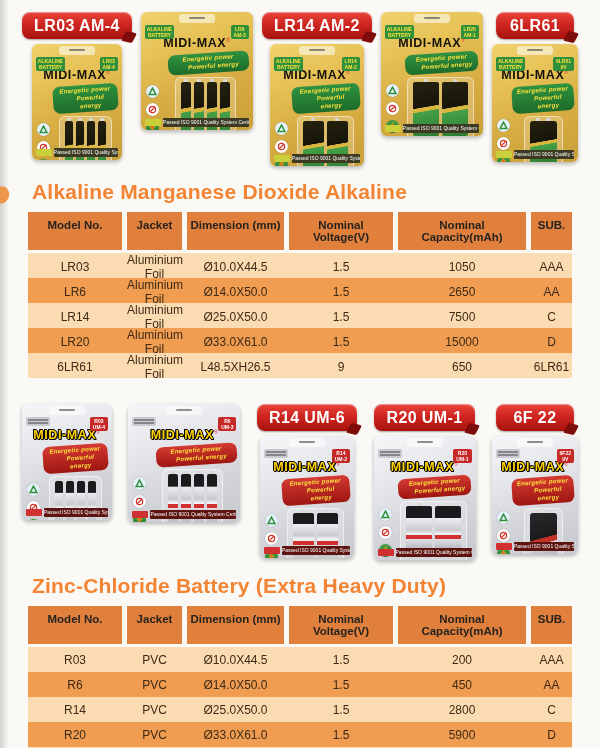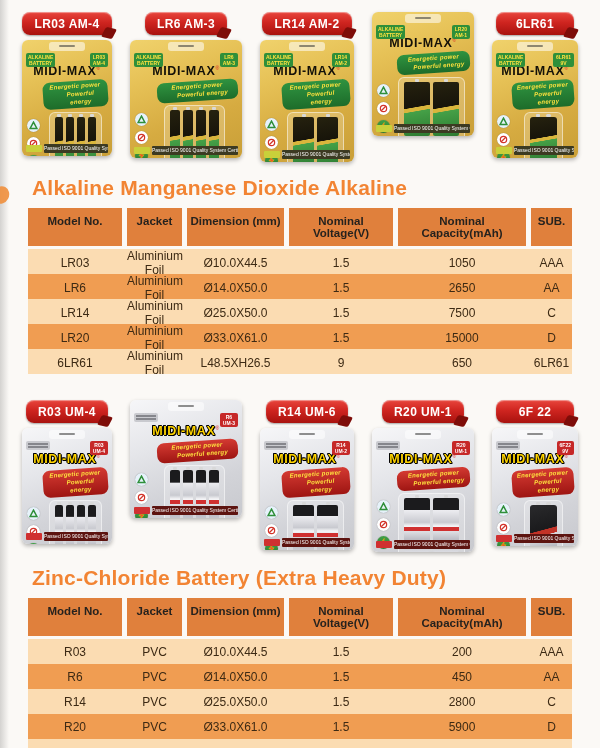--- a/index.html
+++ b/index.html
@@ -13,21 +13,21 @@
 
   .sec0 { padding-top:12px; }
   .sec1 { margin-top:26px; }
 
   
   .products { display:flex; justify-content:space-between; align-items:flex-start; padding:0 22px; }
   .product { display:flex; flex-direction:column; align-items:center; gap:5px; }
 
   .ribbon { position:relative; z-index:2; min-width:78px; text-align:center;
     background:linear-gradient(180deg,#e8453c 0%, #cf2520 45%, #a8120e 100%);
-    color:#fff; font-weight:bold; font-size:12px; letter-spacing:.4px;
+    color:#fff; font-weight:bold; font-size:16px; letter-spacing:.4px;
     padding:5px 12px 4px; border-radius:8px;
     box-shadow:inset 0 1px 1px rgba(255,255,255,.45), 0 1px 2px rgba(0,0,0,.35); }
   .ribbon::after { content:""; position:absolute; right:-3px; bottom:-3px; width:12px; height:10px;
     background:#7e0d09; border-radius:2px; transform:skewX(-18deg) rotate(12deg); z-index:-1; }
 
   .card { position:relative; border-radius:6px; box-shadow:0 2px 4px rgba(0,0,0,.28); overflow:hidden; }
   .card.alk { background:linear-gradient(160deg,#f0d26c 0%, #e6c156 30%, #d6ab41 65%, #c99f38 100%); }
   .card.zn  { background:linear-gradient(160deg,#f6f6f8 0%, #e5e6ea 35%, #d2d3d8 70%, #c8c9ce 100%); }
 
   .product:nth-child(1) .card { width:90px;  height:116px; }
@@ -171,21 +171,20 @@
                 <i class="cell"></i>
               </div>
             </div>
             <div class="foot">
               <i class="foot-chip"></i>
               <span>Passed ISO 9001 Quality System Certification</span>
             </div>
           </div>
         </div>
         <div class="product">
-          <div class="ribbon">LR6 AM-3</div>
           <div class="card alk sz-aa">
             <div class="tab">
               <i class="slot"></i>
             </div>
             <div class="chip-left">
               <span>ALKALINE</span>
               <span>BATTERY</span>
             </div>
             <div class="chip-right">
               <span>LR6</span>
@@ -425,21 +424,20 @@
             <div class="td">650</div>
             <div class="td">6LR61</div>
           </div>
         </div>
       </div>
   </section>
 
   <section class="sec1">
     <div class="products" id="products-1">
         <div class="product">
-          <div class="ribbon">R03 UM-4</div>
           <div class="card zn sz-aaa">
             <div class="tab">
               <i class="slot"></i>
             </div>
             <div class="chip-left">
               <i class="bar"></i>
               <i class="bar"></i>
             </div>
             <div class="chip-right">
               <span>R03</span>

